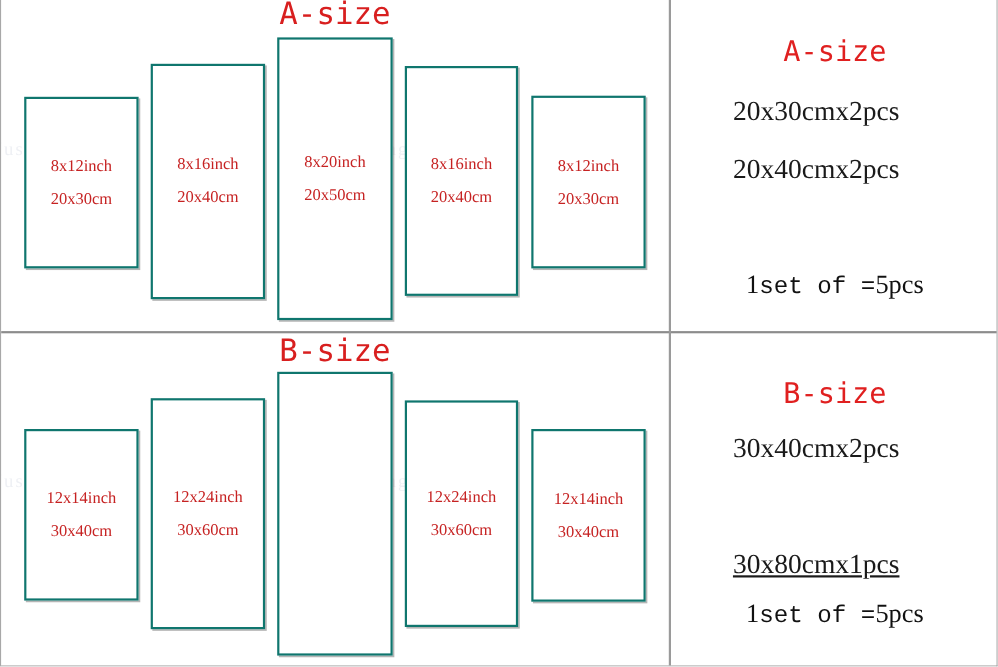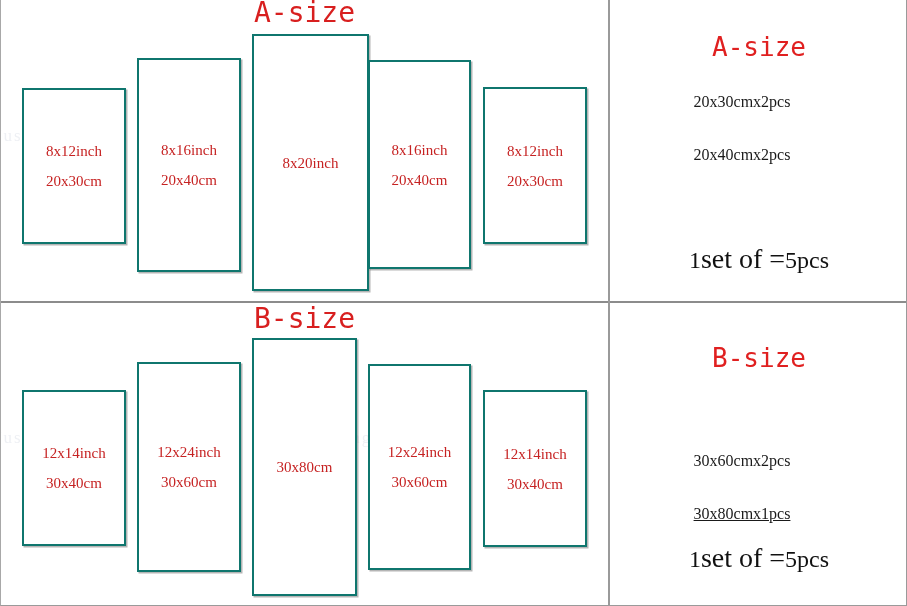--- a/index.html
+++ b/index.html
@@ -111,40 +111,40 @@
     line-height: 28px;
     white-space: nowrap;
   }
   .spec-line {
     position: absolute;
     left: 0;
     width: 264px;
     text-align: center;
     color: #1a1a1a;
     font-family: "Liberation Serif", serif;
-    font-size: 16px;
+    font-size: 25px;
     line-height: 26px;
     white-space: nowrap;
   }
   .summary-line {
     position: absolute;
     left: 0;
     width: 298px;
     text-align: center;
     color: #111111;
     font-size: 24px;
     line-height: 28px;
     white-space: nowrap;
   }
   .summary-line .qty {
     font-family: "Liberation Serif", serif;
   }
   .summary-line .mono {
-    font-family: Liberation Serif, serif;
-    font-size: 28px;
+    font-family: Liberation Mono, monospace;
+    font-size: 22px;
   }
 
   
   .watermark {
     position: absolute;
     color: rgba(150,160,185,0.16);
     font-family: "Liberation Serif", serif;
     font-size: 17px;
     letter-spacing: 2px;
     white-space: nowrap;
@@ -173,23 +173,24 @@
       </div>
     </div>
 
     <div class="panel" style="left:136px; top:58px; width:104px; height:214px;">
       <div class="panel-labels">
         <span class="lbl-in">8x16inch</span>
         <span class="lbl-cm">20x40cm</span>
       </div>
     </div>
 
-    <div class="panel" style="left:251px; top:34px; width:117px; height:257px;">
+    <div class="panel" style="left:251px; top:34px; width:105px; height:257px;">
       <div class="panel-labels">
         <span class="lbl-in">8x20inch</span>
+        <span class="lbl-cm">20x50cm</span>
       </div>
     </div>
 
     <div class="panel" style="left:367px; top:60px; width:103px; height:209px;">
       <div class="panel-labels">
         <span class="lbl-in">8x16inch</span>
         <span class="lbl-cm">20x40cm</span>
       </div>
     </div>
 
@@ -223,42 +224,41 @@
 
     <div class="panel" style="left:136px; top:59px; width:104px; height:210px;">
       <div class="panel-labels">
         <span class="lbl-in">12x24inch</span>
         <span class="lbl-cm">30x60cm</span>
       </div>
     </div>
 
     <div class="panel" style="left:251px; top:35px; width:105px; height:258px;">
       <div class="panel-labels">
-        <span class="lbl-cm">30x80cm</span>
       </div>
     </div>
 
     <div class="panel" style="left:367px; top:61px; width:103px; height:206px;">
       <div class="panel-labels">
         <span class="lbl-in">12x24inch</span>
         <span class="lbl-cm">30x60cm</span>
       </div>
     </div>
 
     <div class="panel" style="left:482px; top:87px; width:104px; height:157px;">
       <div class="panel-labels">
         <span class="lbl-in">12x14inch</span>
         <span class="lbl-cm">30x40cm</span>
       </div>
     </div>
   </div>
 
   <div class="side" id="side-b">
     <div class="side-title" style="top:41px;">B-size</div>
-    <div class="spec-line" style="top:145px;">30x60cmx2pcs</div>
+    <div class="spec-line" style="top:92px;">30x40cmx2pcs</div>
     <div class="spec-line" style="top:198px;text-decoration:underline;">30x80cmx1pcs</div>
     <div class="summary-line" style="top:241px;">
       <span class="qty">1</span><span class="mono">set of =</span><span class="qty">5pcs</span>
     </div>
   </div>
 
   <div class="divider-h"></div>
   <div class="divider-v"></div>
 
 </div>

